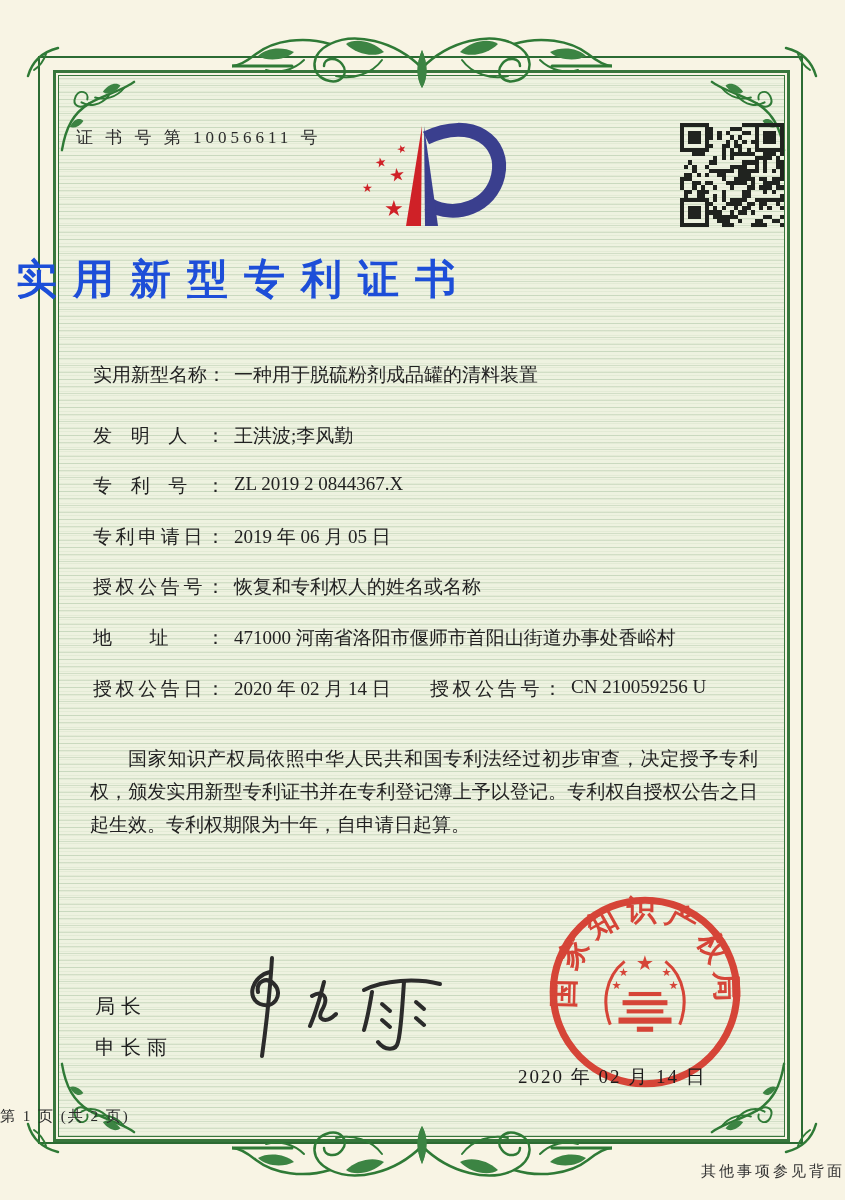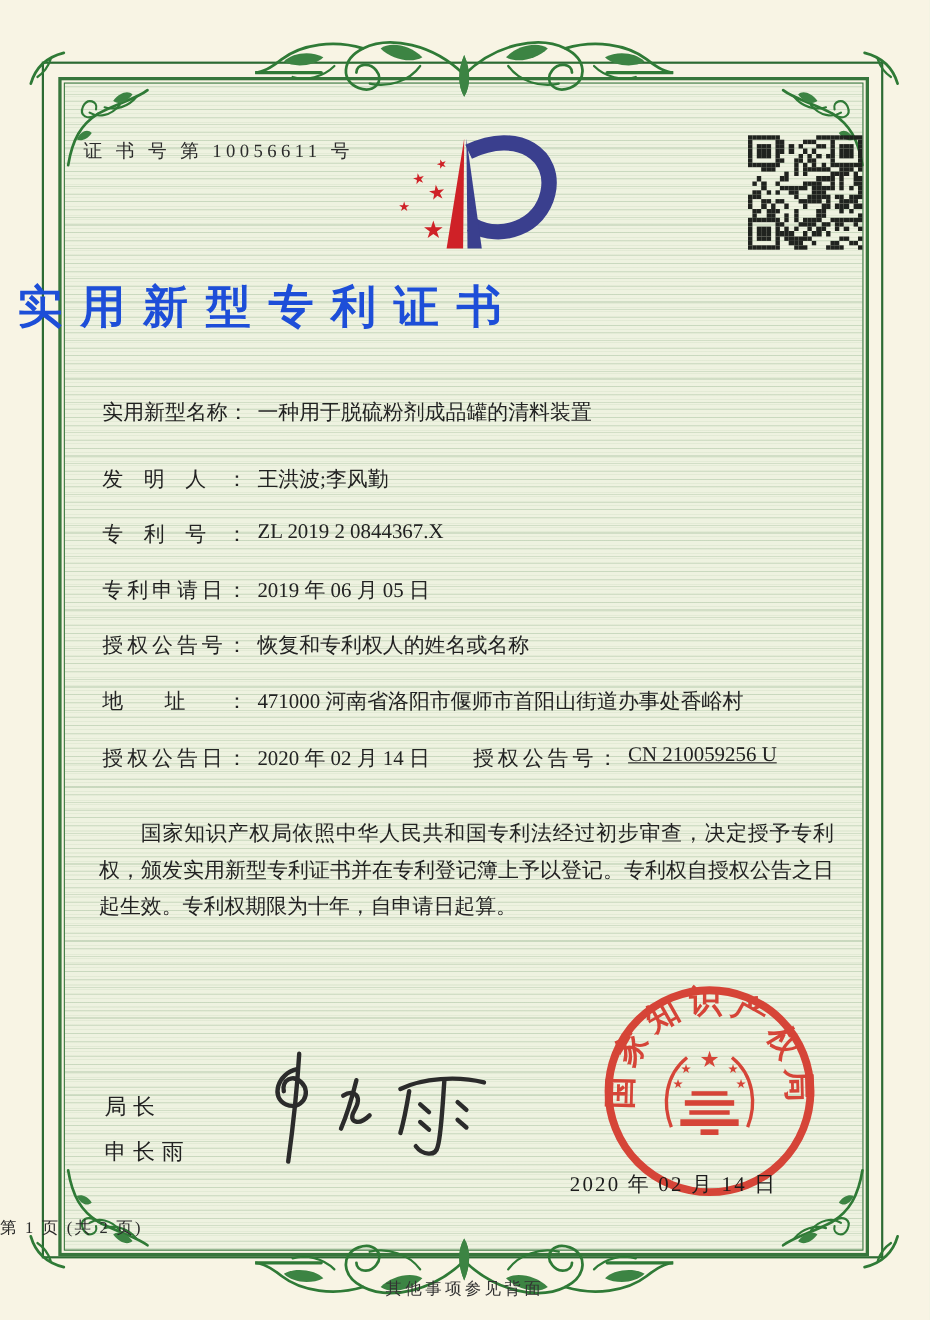--- a/index.html
+++ b/index.html
@@ -40,35 +40,35 @@
   .title{
     position:absolute;left:0;right:0;top:252px;text-align:left;
     font-size:41px;font-weight:700;letter-spacing:16px;text-indent:16px;color:#1d4ed8;
   }
   
   .row{position:absolute;left:93px;font-size:19px;white-space:nowrap;color:#222;}
   .flabel{
     display:inline-block;width:132px;margin-right:9px;
     text-align:justify;text-align-last:justify;vertical-align:top;
   }
-  .grant-no-pair{position:absolute;left:337px;top:0;text-decoration:underline;}
+  .grant-no-pair{position:absolute;left:337px;top:0;}
   
   .legal{
     position:absolute;left:90px;top:742px;width:668px;
     font-size:19px;line-height:33px;text-align:justify;color:#222;
   }
   .legal p{margin:0;text-indent:2em;}
   
   .officer-title{position:absolute;left:95px;top:993px;font-size:20px;letter-spacing:6px;color:#222;}
   .officer-name{position:absolute;left:95px;top:1034px;font-size:20px;letter-spacing:6px;color:#222;}
   .signature{position:absolute;left:212px;top:952px;width:250px;height:110px;}
   .seal{position:absolute;left:543px;top:890px;width:204px;height:204px;opacity:.93;}
   .seal-date{position:absolute;left:518px;top:1064px;font-size:19px;letter-spacing:2px;color:#1c1c1c;white-space:nowrap;}
   .page-no{position:absolute;left:0;right:0;top:1107px;font-size:15px;letter-spacing:2px;color:#2b2b2b;}
-  .back-note{position:absolute;left:0;right:0;top:1162px;text-align:center;font-size:15px;letter-spacing:3px;color:#333;}
+  .back-note{position:absolute;left:0;right:0;top:1162px;text-align:right;font-size:15px;letter-spacing:3px;color:#333;}
   .g-stroke{stroke:#2f7a36;fill:none;stroke-linecap:round;}
   .g-fill{fill:#3c8443;stroke:none;}
 </style>
 </head>
 <body>
 
 <div class="outer-frame"></div>
 <div class="inner-frame">
   <div class="inner-line"></div>
 </div>

